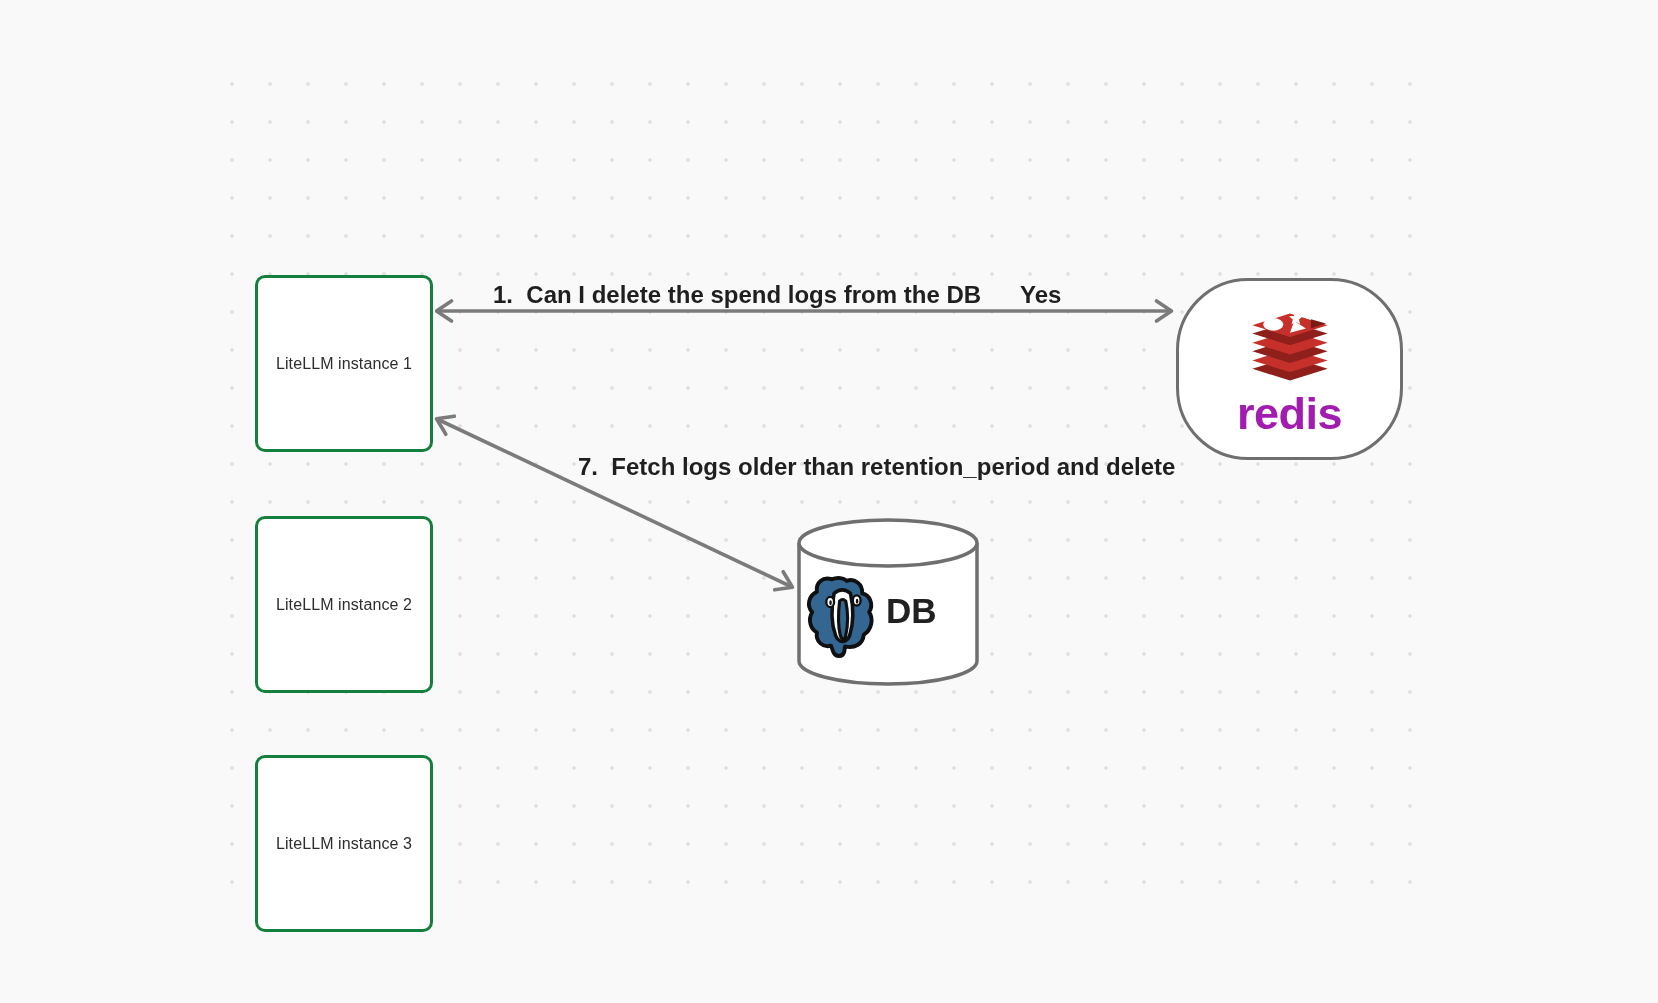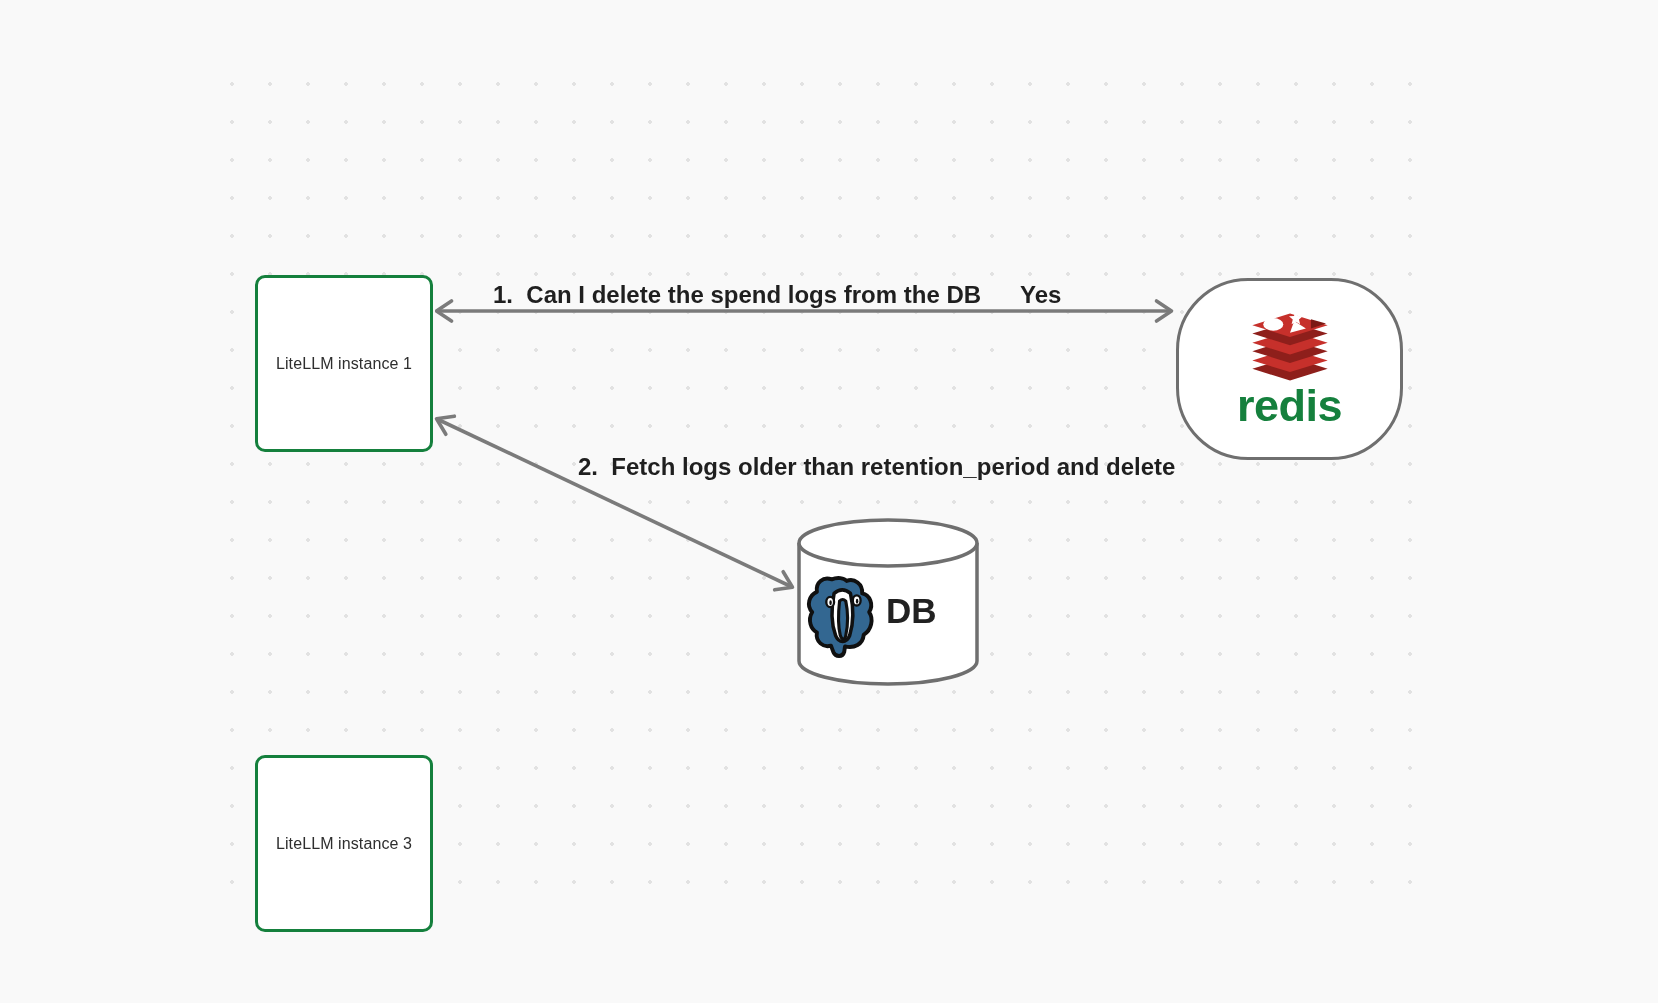--- a/index.html
+++ b/index.html
@@ -25,21 +25,21 @@
   #box1{left:255px;top:275px;}
   #box2{left:255px;top:516px;}
   #box3{left:255px;top:755px;}
   .redis-node{
     position:absolute;left:1176px;top:278px;width:227px;height:182px;box-sizing:border-box;
     background:#ffffff;border:3px solid #6f6f6f;border-radius:72px;
     display:flex;flex-direction:column;align-items:center;
   }
   .redis-logo{margin-top:30px;width:84px;height:72px;}
   .redis-wordmark{
-    margin-top:0px;font-size:45px;font-weight:700;color:#15803d;
+    margin-top:8px;font-size:45px;font-weight:700;color:#a21caf;
     letter-spacing:-0.5px;line-height:1;
   }
   .edge-label{
     position:absolute;font-size:24px;font-weight:700;color:#1f1f1f;
     white-space:pre;line-height:22px;
   }
   #edge1-label{left:493px;top:284px;}
   #edge1-reply{left:1020px;top:284px;}
   #edge2-label{left:578px;top:456px;}
   .overlay-svg{position:absolute;left:0;top:0;}
@@ -83,20 +83,23 @@
       <ellipse cx="31" cy="41" rx="5" ry="6.5" fill="#ffffff" stroke="#101010" stroke-width="3"></ellipse>
       <ellipse cx="65" cy="39" rx="5" ry="6.5" fill="#ffffff" stroke="#101010" stroke-width="3"></ellipse>
       <ellipse cx="31.5" cy="42" rx="1.6" ry="3.2" fill="#101010"></ellipse>
       <ellipse cx="65.5" cy="40" rx="1.6" ry="3.2" fill="#101010"></ellipse>
     </g>
   </svg>
 
   <div class="node-box" id="box1">
     <span class="label">LiteLLM instance 1</span>
   </div>
+  <div class="node-box" id="box2">
+    <span class="label">LiteLLM instance 2</span>
+  </div>
   <div class="node-box" id="box3">
     <span class="label">LiteLLM instance 3</span>
   </div>
 
   <div class="redis-node">
     <svg class="redis-logo" viewBox="0 0 100 86">
 
       <path d="M5 69 L50 55 L95 69 L50 83 Z" fill="#8E1F1B"></path>
       <path d="M5 59 L50 45 L95 59 L50 73 Z" fill="#C6302B"></path>
 
@@ -111,15 +114,15 @@
       <polygon points="50,26 69,21 55,12" fill="#ffffff"></polygon>
       <polygon points="75,10 93,15 75,21" fill="#7c1a14"></polygon>
     </svg>
     <div class="redis-wordmark">redis</div>
   </div>
 
   <div class="db-label">DB</div>
 
   <div class="edge-label" id="edge1-label">1.  Can I delete the spend logs from the DB</div>
   <div class="edge-label" id="edge1-reply">Yes</div>
-  <div class="edge-label" id="edge2-label">2.  Fetch logs older than retention_period and delete</div>
+  <div class="edge-label" id="edge2-label">7.  Fetch logs older than retention_period and delete</div>
 
 </div>
 
 </body></html>

